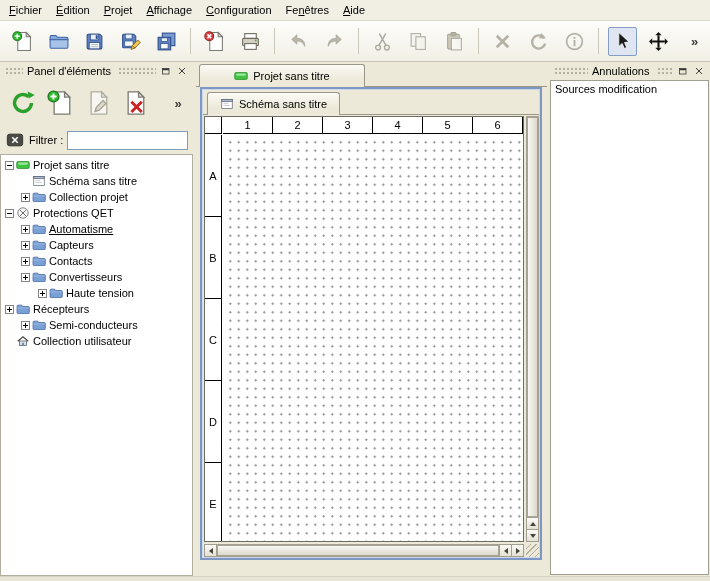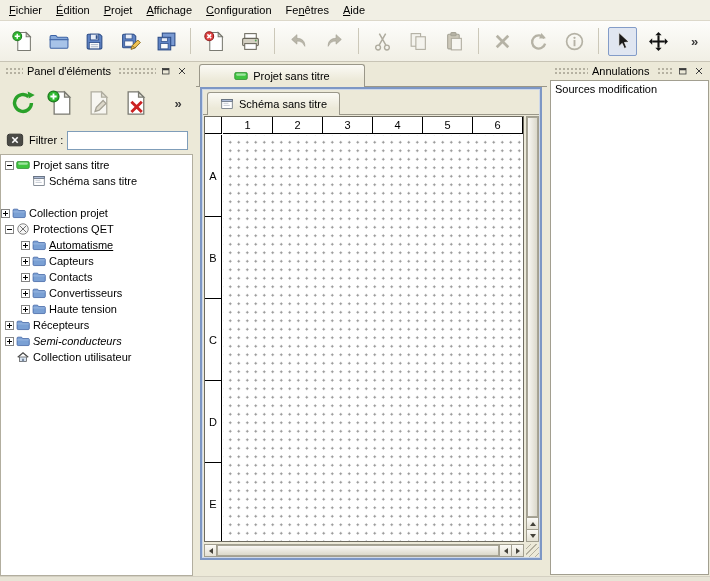--- a/index.html
+++ b/index.html
@@ -362,21 +362,21 @@
           <span class="exp-spacer"></span>
           <span class="icon" style="width: 14px; height: 14px;">
             <svg viewBox="0 0 20 20">
               <rect x="2.5" y="3.5" width="15" height="13" fill="#fff" stroke="#55606e"></rect>
               <rect x="2.5" y="3.5" width="15" height="3" fill="#aebcd8" stroke="#55606e"></rect>
               <path d="M5 9h7M5 12h9" stroke="#9aa4b2" stroke-width=".8"></path>
             </svg>
           </span>
           <span class="lbl">Schéma sans titre</span>
         </div>
-        <div class="trow" style=" margin-top: 16px;">
+        <div class="trow" style="padding-left: 20px;">
           <span class="exp">
             <i class="h"></i>
             <i class="v"></i>
           </span>
           <span class="icon" style="width: 14px; height: 14px;">
             <svg viewBox="0 0 20 20">
               <path d="M1.5 6c0-1 .5-1.5 1.5-1.5h5l1.5 2h8c1 0 1.5.5 1.5 1.5v7c0 1-.5 1.5-1.5 1.5H3c-1 0-1.5-.5-1.5-1.5z" fill="#7aa0d4" stroke="#33589c"></path>
               <path d="M1.5 8.4h17" stroke="#a8c1e6"></path>
             </svg>
           </span>
@@ -439,47 +439,47 @@
             <i class="v"></i>
           </span>
           <span class="icon" style="width: 14px; height: 14px;">
             <svg viewBox="0 0 20 20">
               <path d="M1.5 6c0-1 .5-1.5 1.5-1.5h5l1.5 2h8c1 0 1.5.5 1.5 1.5v7c0 1-.5 1.5-1.5 1.5H3c-1 0-1.5-.5-1.5-1.5z" fill="#7aa0d4" stroke="#33589c"></path>
               <path d="M1.5 8.4h17" stroke="#a8c1e6"></path>
             </svg>
           </span>
           <span class="lbl">Convertisseurs</span>
         </div>
+        <div class="trow" style="padding-left: 37px;">
+          <span class="exp">
+            <i class="h"></i>
+            <i class="v"></i>
+          </span>
+          <span class="icon" style="width: 14px; height: 14px;">
+            <svg viewBox="0 0 20 20">
+              <path d="M1.5 6c0-1 .5-1.5 1.5-1.5h5l1.5 2h8c1 0 1.5.5 1.5 1.5v7c0 1-.5 1.5-1.5 1.5H3c-1 0-1.5-.5-1.5-1.5z" fill="#7aa0d4" stroke="#33589c"></path>
+              <path d="M1.5 8.4h17" stroke="#a8c1e6"></path>
+            </svg>
+          </span>
+          <span class="lbl">Haute tension</span>
+        </div>
+        <div class="trow" style="padding-left: 4px;">
+          <span class="exp">
+            <i class="h"></i>
+            <i class="v"></i>
+          </span>
+          <span class="icon" style="width: 14px; height: 14px;">
+            <svg viewBox="0 0 20 20">
+              <path d="M1.5 6c0-1 .5-1.5 1.5-1.5h5l1.5 2h8c1 0 1.5.5 1.5 1.5v7c0 1-.5 1.5-1.5 1.5H3c-1 0-1.5-.5-1.5-1.5z" fill="#7aa0d4" stroke="#33589c"></path>
+              <path d="M1.5 8.4h17" stroke="#a8c1e6"></path>
+            </svg>
+          </span>
+          <span class="lbl">Récepteurs</span>
+        </div>
         <div class="trow" style="padding-left: 20px;">
-          <span class="exp">
-            <i class="h"></i>
-            <i class="v"></i>
-          </span>
-          <span class="icon" style="width: 14px; height: 14px;">
-            <svg viewBox="0 0 20 20">
-              <path d="M1.5 6c0-1 .5-1.5 1.5-1.5h5l1.5 2h8c1 0 1.5.5 1.5 1.5v7c0 1-.5 1.5-1.5 1.5H3c-1 0-1.5-.5-1.5-1.5z" fill="#7aa0d4" stroke="#33589c"></path>
-              <path d="M1.5 8.4h17" stroke="#a8c1e6"></path>
-            </svg>
-          </span>
-          <span class="lbl">Haute tension</span>
-        </div>
-        <div class="trow" style="padding-left: 4px;">
-          <span class="exp">
-            <i class="h"></i>
-            <i class="v"></i>
-          </span>
-          <span class="icon" style="width: 14px; height: 14px;">
-            <svg viewBox="0 0 20 20">
-              <path d="M1.5 6c0-1 .5-1.5 1.5-1.5h5l1.5 2h8c1 0 1.5.5 1.5 1.5v7c0 1-.5 1.5-1.5 1.5H3c-1 0-1.5-.5-1.5-1.5z" fill="#7aa0d4" stroke="#33589c"></path>
-              <path d="M1.5 8.4h17" stroke="#a8c1e6"></path>
-            </svg>
-          </span>
-          <span class="lbl">Récepteurs</span>
-        </div>
-        <div class="trow" style="padding-left: 4px; font-style: italic;">
           <span class="exp">
             <i class="h"></i>
             <i class="v"></i>
           </span>
           <span class="icon" style="width: 14px; height: 14px;">
             <svg viewBox="0 0 20 20">
               <path d="M1.5 6c0-1 .5-1.5 1.5-1.5h5l1.5 2h8c1 0 1.5.5 1.5 1.5v7c0 1-.5 1.5-1.5 1.5H3c-1 0-1.5-.5-1.5-1.5z" fill="#7aa0d4" stroke="#33589c"></path>
               <path d="M1.5 8.4h17" stroke="#a8c1e6"></path>
             </svg>
           </span>

